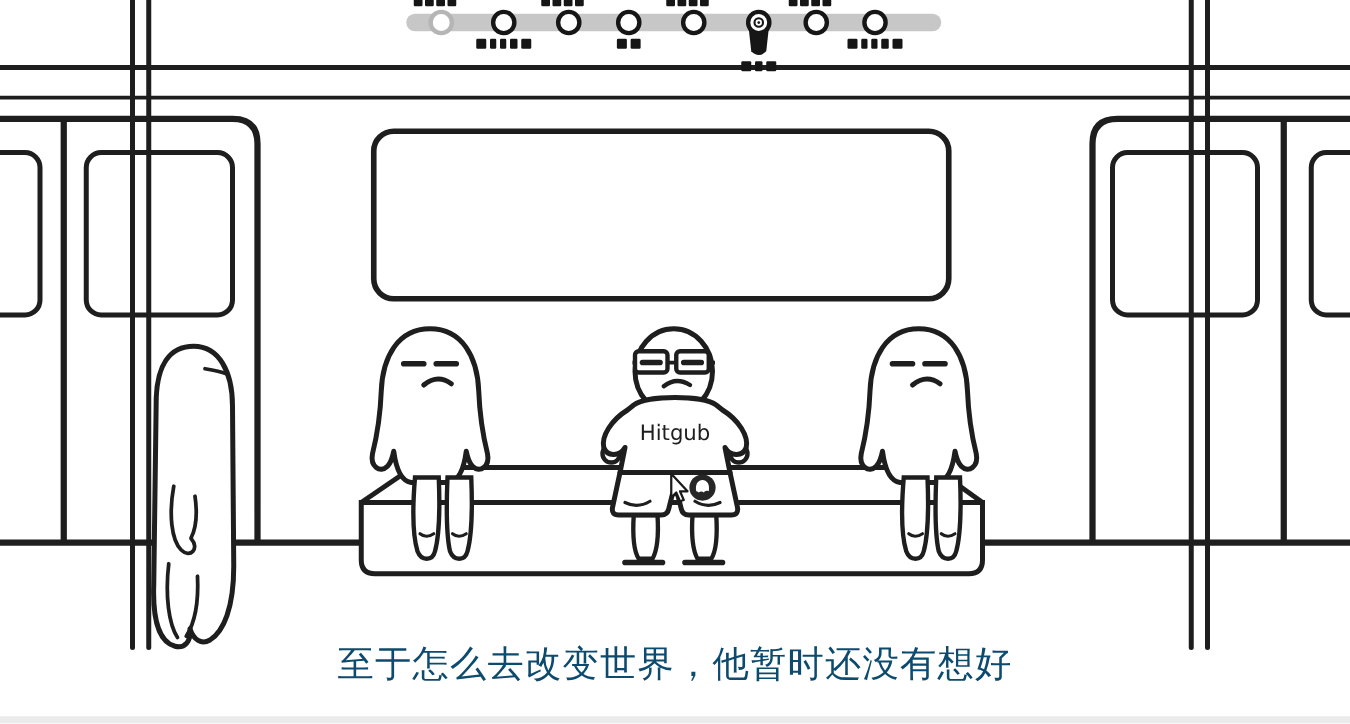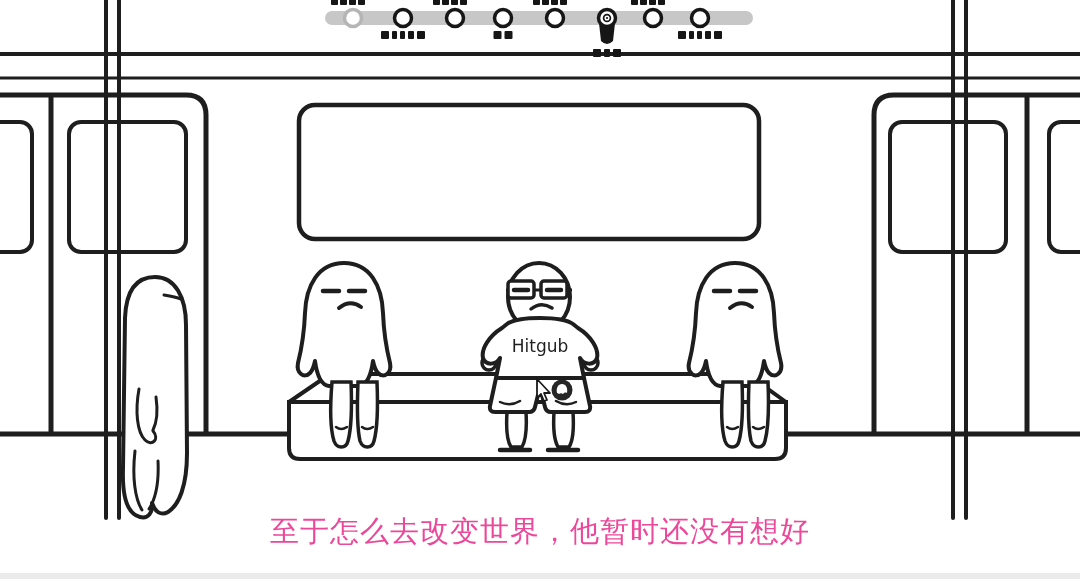--- a/index.html
+++ b/index.html
@@ -1,20 +1,20 @@
 <!DOCTYPE html>
 <html><head>
 <meta charset="utf-8">
 <style>
   html,body{margin:0;padding:0;background:#fff;}
   .scene{position:relative;width:1080px;height:579px;background:#ffffff;overflow:hidden;
          font-family:"DejaVu Sans",sans-serif;}
   .scene svg{position:absolute;left:0;top:0;}
   .caption{position:absolute;left:0;top:512px;width:100%;text-align:center;
-           font-size:29px;color:#ec4899;letter-spacing:1px;
+           font-size:29px;color:#0c4a6e;letter-spacing:1px;
            font-family:"DejaVu Sans",sans-serif;}
   .stroke{fill:none;stroke:#1e1e1e;}
   .filled{fill:#ffffff;stroke:#1e1e1e;}
 </style>
 </head>
 <body>
 
 <div class="scene">
 <svg width="1080" height="579" viewBox="0 0 1080 579" xmlns="http://www.w3.org/2000/svg">
 

